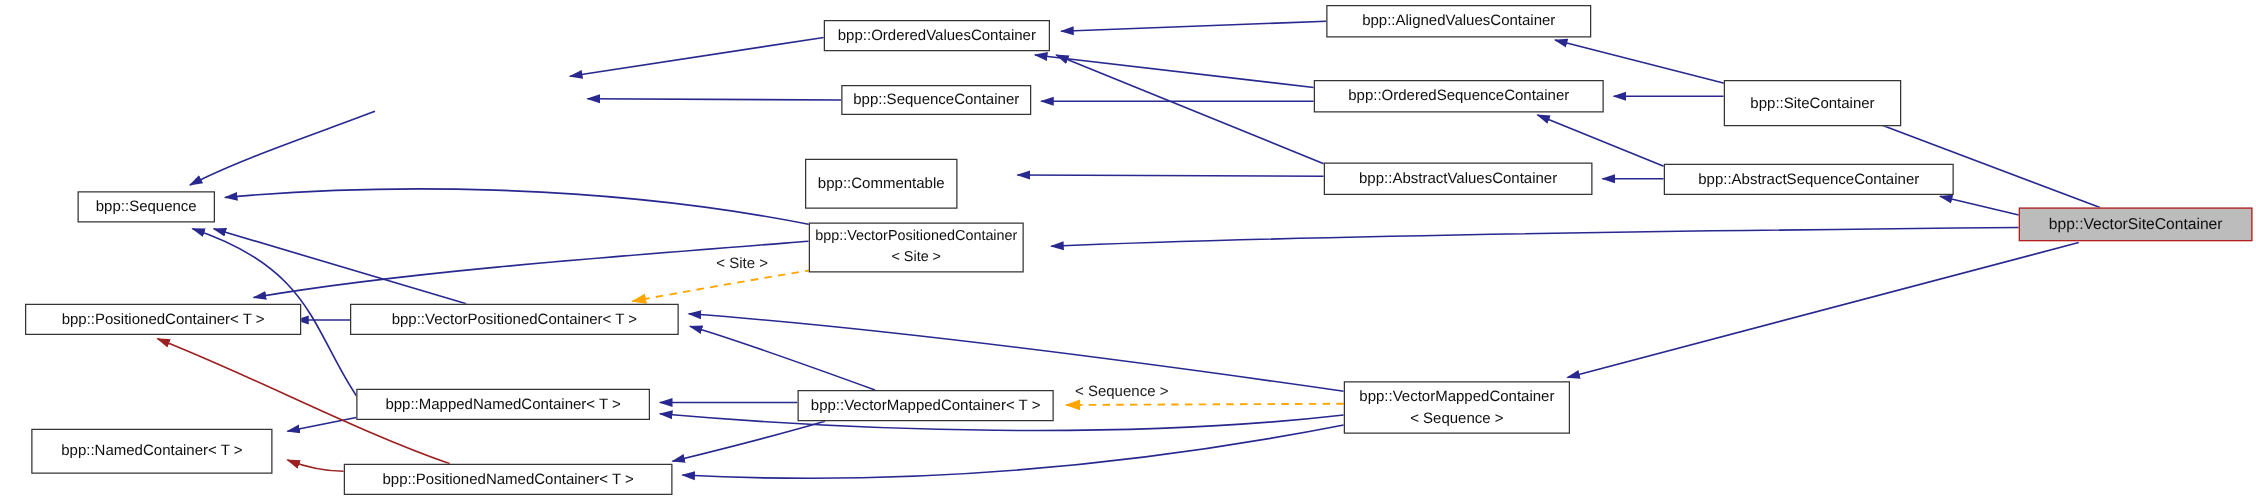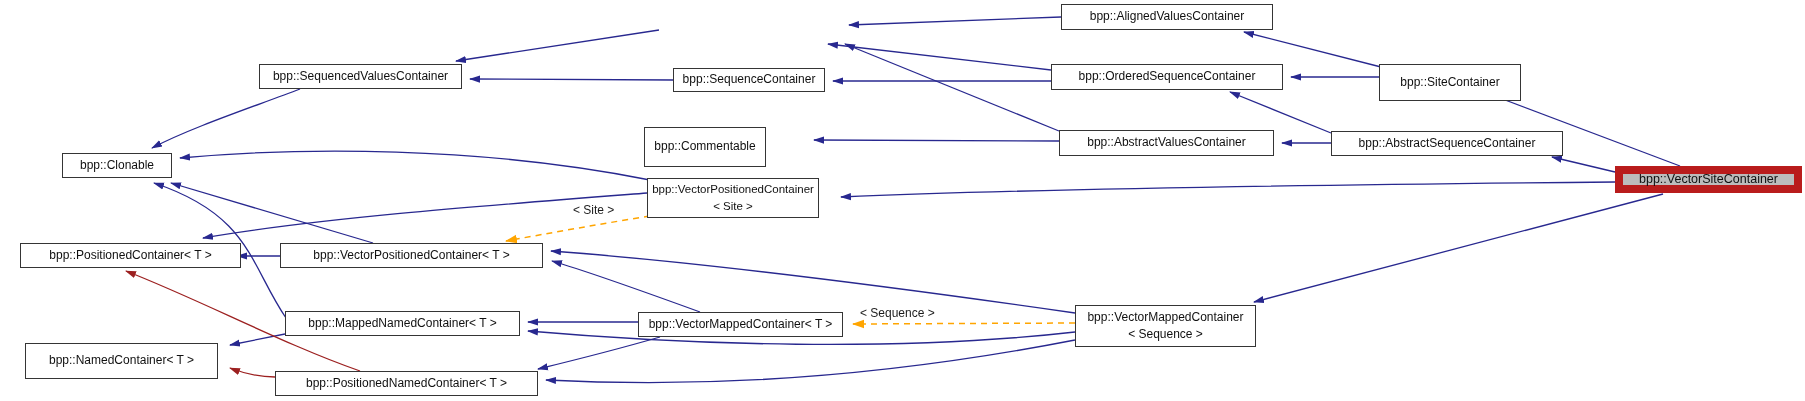--- a/index.html
+++ b/index.html
@@ -9,21 +9,21 @@
   }
   .edges{position:absolute;left:0;top:0;width:1805px;height:401px;}
   .node{
     position:absolute;display:flex;flex-direction:column;align-items:center;justify-content:center;
     background:#ffffff;border:1.4px solid #353535;box-sizing:border-box;
     font-size:12px;color:#101010;white-space:nowrap;text-align:center;line-height:1.3;
     cursor:pointer;
   }
   .node.two-line{line-height:1.45;}
   .node.tight{font-size:11.5px;}
-  .node.hl{background:#bcbcbc;border:8px solid #b91c1c;font-size:12.5px;}
+  .node.hl{background:#bcbcbc;border:1px solid #b91c1c;font-size:12.5px;}
   .edge-label{
     position:absolute;font-size:12px;color:#1c1c1c;white-space:nowrap;
   }
 </style>
 </head>
 <body>
 
 <div class="canvas">
 
   <svg class="edges" width="1805" height="401" viewBox="0 0 1805 401" fill="none" xmlns="http://www.w3.org/2000/svg">
@@ -75,35 +75,35 @@
       <path d="M275,377 C260,377 243,373 230,368" marker-end="url(#arr-red)"></path>
     </g>
 
     <g stroke="#ffa500" stroke-width="1.5" stroke-dasharray="6,5">
       <path d="M650,216 C600,224 550,233 506,241" marker-end="url(#arr-orange)"></path>
       <path d="M1075,323 L853,324" marker-end="url(#arr-orange)"></path>
     </g>
   </svg>
 
   <div class="node" style="left:62px;top:153px;width:110px;height:25px">
-    <span>bpp::Clonable</span>
+    <span>bpp::Sequence</span>
   </div>
 
   <div class="node" style="left:20px;top:243px;width:221px;height:25px">
     <span>bpp::PositionedContainer&lt; T &gt;</span>
   </div>
 
   <div class="node" style="left:25px;top:343px;width:193px;height:36px">
     <span>bpp::NamedContainer&lt; T &gt;</span>
   </div>
 
-  <div class="node" style="left:259px;top:64px;width:203px;height:25px">
-    <span>bpp::SequencedValuesContainer</span>
+
+  <div class="node" style="left:659px;top:16px;width:181px;height:25px">
+    <span>bpp::OrderedValuesContainer</span>
   </div>
-
 
   <div class="node" style="left:673px;top:68px;width:152px;height:24px">
     <span>bpp::SequenceContainer</span>
   </div>
 
   <div class="node" style="left:644px;top:127px;width:122px;height:40px">
     <span>bpp::Commentable</span>
   </div>
 
   <div class="node two-line tight" style="left:647px;top:178px;width:172px;height:40px">

